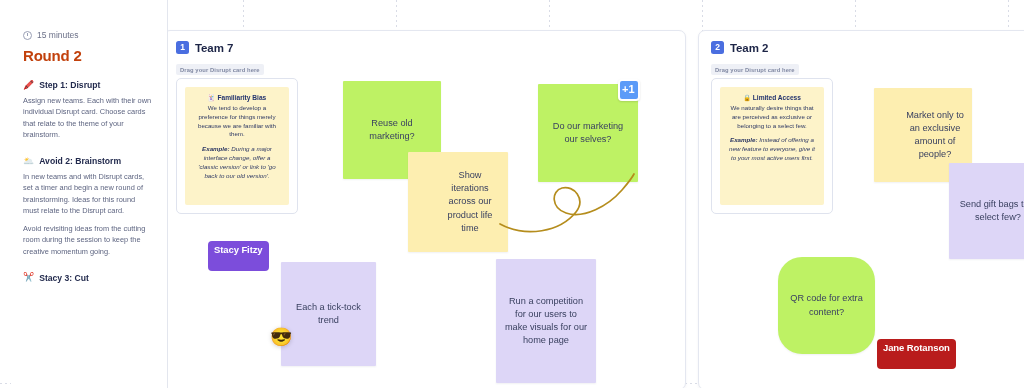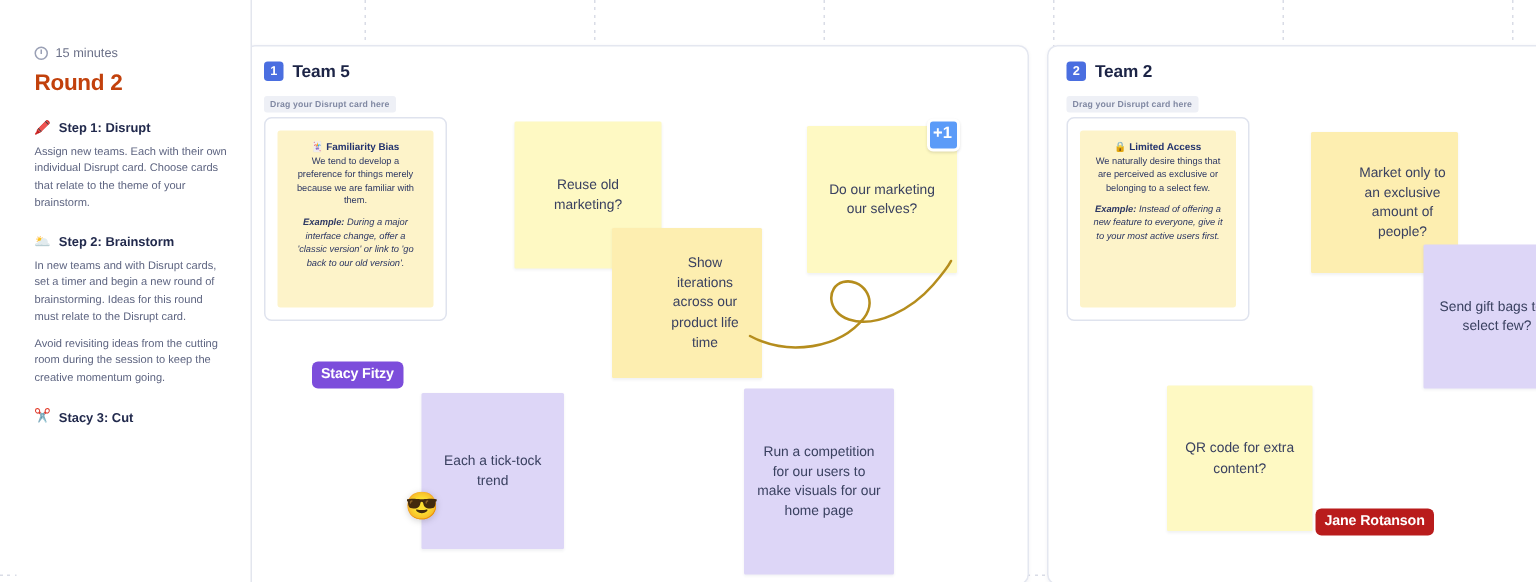--- a/index.html
+++ b/index.html
@@ -80,42 +80,42 @@
 
   
   .sticky {
     position: absolute; border-radius: 1px;
     display: flex; align-items: center; justify-content: center;
     text-align: center; padding: 8px;
     font-size: 9.2px; line-height: 1.42; color: #3a4160;
     box-shadow: 0 1px 2px rgba(40,50,90,.07);
     z-index: 20;
   }
-  .sticky.pink { background: #fef9c3; }
+  .sticky.pink { background: #bef264; }
   .sticky.yellow { background: #fdeeb0; padding-left: 32px; }
   .sticky.purple { background: #ddd6f7; }
 
   
   .vote-badge {
     position: absolute; z-index: 30;
     background: #5b9bf8; color: #fff;
     border: 2px solid #ffffff; border-radius: 4px;
     font-size: 11px; font-weight: 700; line-height: 1;
     padding: 3px 3px 4px 2px;
     box-shadow: 0 1px 2px rgba(0,0,0,.12);
   }
 
   
   #scribble { position: absolute; left: 498px; top: 168px; z-index: 22; pointer-events: none; }
 
   
   .cursor-label {
     position: absolute; z-index: 35;
     color: #fff; font-size: 9.5px; font-weight: 700;
-    padding: 3px 6px 4px; border-radius: 4px; white-space: nowrap;
+    padding: 3px 6px 16px; border-radius: 4px; white-space: nowrap;
     letter-spacing: -.1px;
   }
   .cursor-arrow { position: absolute; z-index: 34; width: 0; height: 0; }
 
   
   .reaction {
     position: absolute; z-index: 36; font-size: 18px; line-height: 1;
     filter: drop-shadow(0 1px 2px rgba(0,0,0,.18));
   }
 </style>
@@ -146,38 +146,38 @@
       <div class="step-head">
         <span class="step-emoji">🖍️</span>
         <span>Step 1: Disrupt</span>
       </div>
       <p class="step-body">Assign new teams. Each with their own individual Disrupt card. Choose cards that relate to the theme of your brainstorm.</p>
     </div>
 
     <div>
       <div class="step-head">
         <span class="step-emoji">🌥️</span>
-        <span>Step 2: Brainstorm</span>
+        <span>Avoid 2: Brainstorm</span>
       </div>
       <p class="step-body">In new teams and with Disrupt cards, set a timer and begin a new round of brainstorming. Ideas for this round must relate to the Disrupt card.</p>
       <p class="step-body">Avoid revisiting ideas from the cutting room during the session to keep the creative momentum going.</p>
     </div>
 
     <div>
       <div class="step-head">
         <span class="step-emoji">✂️</span>
         <span>Stacy 3: Cut</span>
       </div>
     </div>
   </aside>
 
   <section id="team1-panel" class="team-panel">
     <div class="team-header">
       <span class="team-badge">1</span>
-      <span class="team-name">Team 5</span>
+      <span class="team-name">Team 7</span>
     </div>
     <span class="drop-hint">Drag your Disrupt card here</span>
     <div class="card-slot">
       <div class="disrupt-card">
         <div class="dc-title">
           <span class="emo">🃏</span><span>Familiarity Bias</span>
         </div>
         <div class="dc-text">We tend to develop a preference for things merely because we are familiar with them.</div>
         <div class="dc-example"><b>Example:</b><span> During a major interface change, offer a 'classic version' or link to 'go back to our old version'.</span></div>
       </div>
@@ -210,21 +210,21 @@
   <div class="vote-badge" style="left:618px; top:79px;">+1</div>
 
   <div class="sticky purple" style="left:281px; top:262px; width:95px;  height:104px;">Each a tick-tock trend</div>
 
   <div class="sticky purple" style="left:496px; top:259px; width:100px; height:124px;">Run a competition for our users to make visuals for our home page</div>
 
   <div class="sticky yellow" style="left:874px; top:88px;  width:98px;  height:94px;">Market only to an exclusive amount of people?</div>
 
   <div class="sticky purple" style="left:949px; top:163px; width:98px;  height:96px;">Send gift bags to a select few?</div>
 
-  <div class="sticky pink" style="left:778px; top:257px; width:97px;  height:97px;">QR code for extra content?</div>
+  <div class="sticky pink" style="left:778px; top:257px; width:97px;  height:97px;border-radius:24px;">QR code for extra content?</div>
 
   <svg id="scribble" width="170" height="80" viewBox="0 0 170 80">
     <path d="M2,56 C28,70 62,64 78,44 C88,31 76,17 64,20 C53,23 53,40 68,45 C86,51 110,38 124,22 C130,15 134,10 136,6" fill="none" stroke="#b58d1d" stroke-width="1.7" stroke-linecap="round"></path>
   </svg>
 
   <div class="cursor-label" style="left:208px; top:241px; background:#7c4ddb;">Stacy Fitzy</div>
   <svg class="cursor-arrow" style="left:277px; top:258px;" width="16" height="18" viewBox="0 0 16 18">
     <path d="M15,1 L15,14 L10.5,10.5 L7,17 L4.5,9.5 L1,7 Z" fill="#7c4ddb" transform="scale(-1,1) translate(-16,0)"></path>
   </svg>
 

